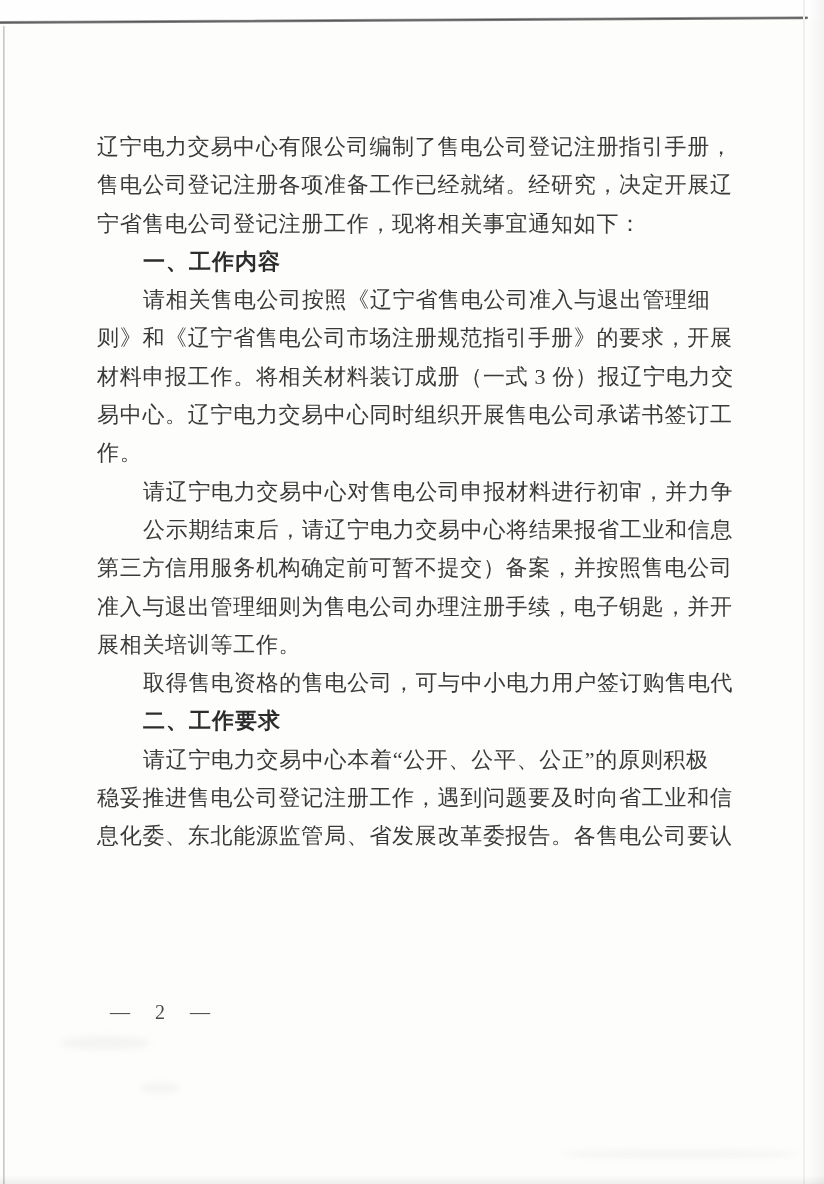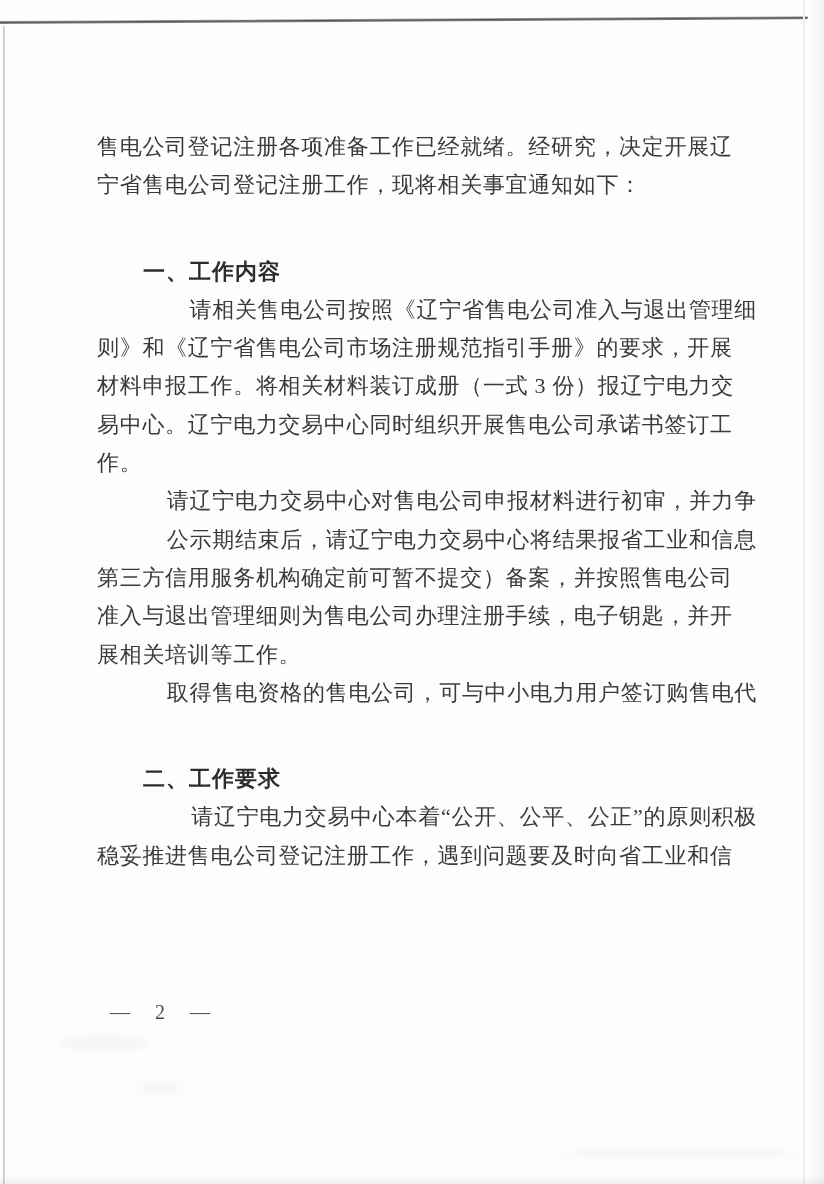--- a/index.html
+++ b/index.html
@@ -54,28 +54,27 @@
   .text-block {
     position:absolute; left:97px; top:128px; width:660px;
     color:#3a3a3a;
     font-size:22px;
     letter-spacing:0.7px;
   }
   .line {
     height:38.3px; line-height:38.3px;
     white-space:nowrap;
   }
-  .line.indent { padding-left:46px;text-align:right; }
+  .line.indent { padding-left:46px; }
   .line.heading {
     padding-left:46px;
     font-family:"Liberation Sans","DejaVu Sans",sans-serif;
     font-weight:700;
     color:#2c2c2c;
     letter-spacing:1px;
-    margin-top:48px;
   }
   .page-num {
     position:absolute; left:110px; top:1001px;
     font-size:20px; color:#4a4a4a;
     letter-spacing:9px; word-spacing:2px;
     white-space:nowrap;
   }
 </style>
 </head>
 <body>
@@ -85,33 +84,35 @@
   <div class="scan-topline"></div>
   <div class="scan-left-edge"></div>
   <div class="scan-right-seam"></div>
   <div class="scan-right-shade"></div>
   <div class="scan-bottom-shade"></div>
   <div class="smudge smudge-a"></div>
   <div class="smudge smudge-b"></div>
   <div class="smudge smudge-c"></div>
 
   <div class="text-block">
+    <div class="line">辽宁电力交易中心有限公司编制了售电公司登记注册指引手册，</div>
     <div class="line">售电公司登记注册各项准备工作已经就绪。经研究，决定开展辽</div>
     <div class="line">宁省售电公司登记注册工作，现将相关事宜通知如下：</div>
     <div class="line heading">一、工作内容</div>
     <div class="line indent">请相关售电公司按照《辽宁省售电公司准入与退出管理细</div>
     <div class="line">则》和《辽宁省售电公司市场注册规范指引手册》的要求，开展</div>
     <div class="line">材料申报工作。将相关材料装订成册（一式 3 份）报辽宁电力交</div>
     <div class="line">易中心。辽宁电力交易中心同时组织开展售电公司承诺书签订工</div>
     <div class="line">作。</div>
     <div class="line indent">请辽宁电力交易中心对售电公司申报材料进行初审，并力争</div>
     <div class="line indent">公示期结束后，请辽宁电力交易中心将结果报省工业和信息</div>
     <div class="line">第三方信用服务机构确定前可暂不提交）备案，并按照售电公司</div>
     <div class="line">准入与退出管理细则为售电公司办理注册手续，电子钥匙，并开</div>
     <div class="line">展相关培训等工作。</div>
     <div class="line indent">取得售电资格的售电公司，可与中小电力用户签订购售电代</div>
     <div class="line heading">二、工作要求</div>
     <div class="line indent">请辽宁电力交易中心本着“公开、公平、公正”的原则积极</div>
     <div class="line">稳妥推进售电公司登记注册工作，遇到问题要及时向省工业和信</div>
+    <div class="line">息化委、东北能源监管局、省发展改革委报告。各售电公司要认</div>
   </div>
 
   <div class="page-num">— 2 —</div>
 </div>
 
 </body></html>

